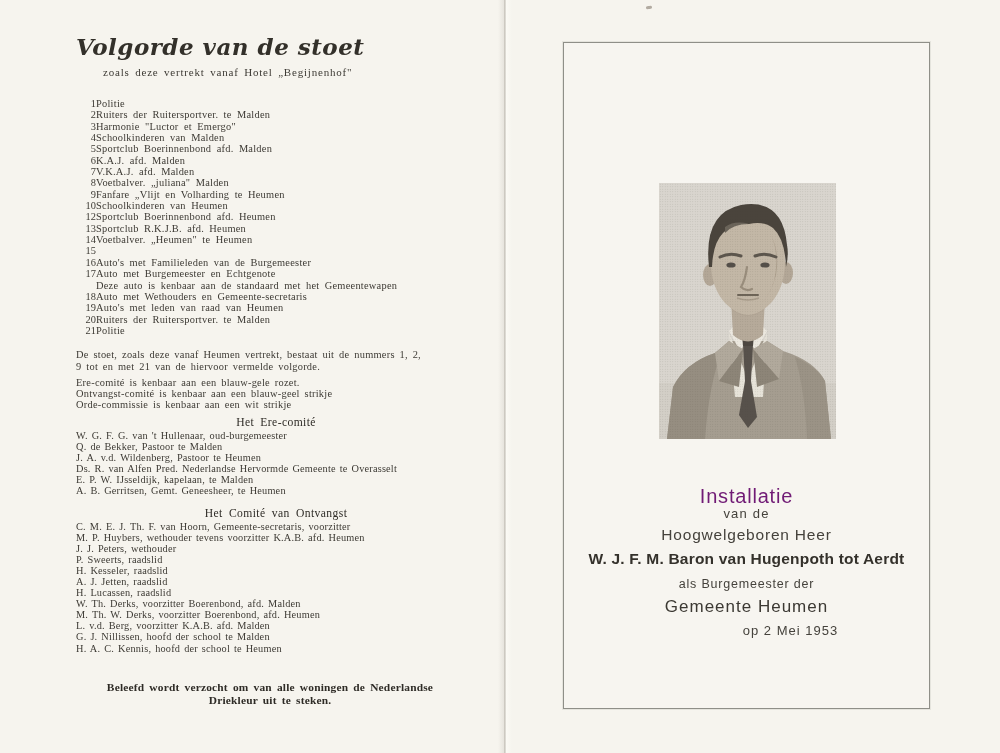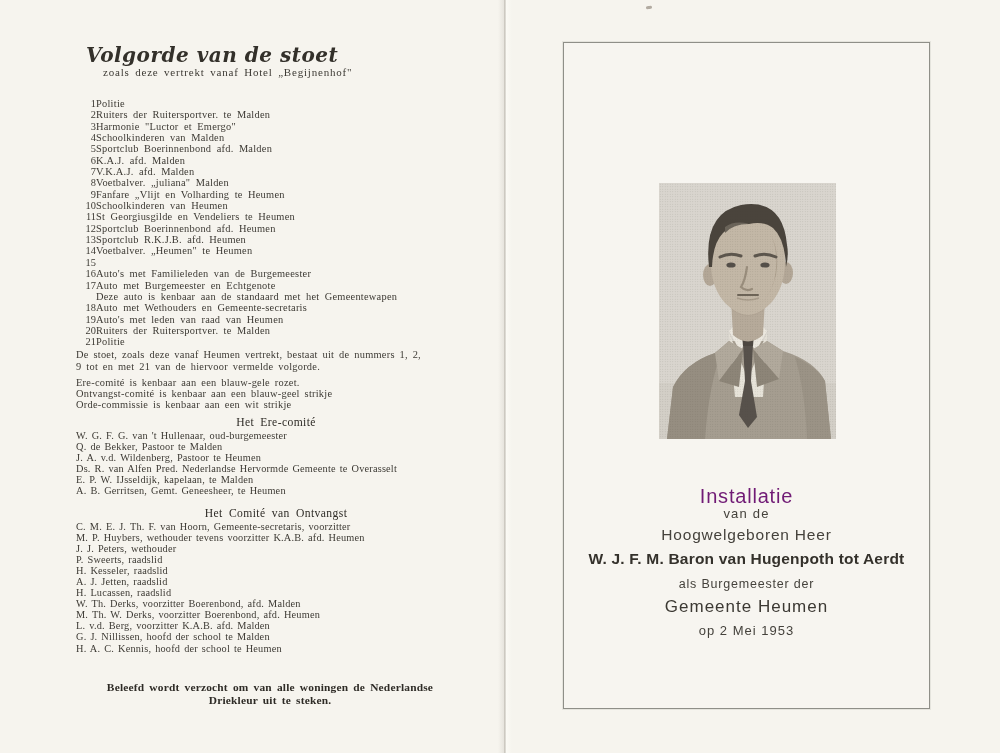--- a/index.html
+++ b/index.html
@@ -21,23 +21,23 @@
     background:linear-gradient(to right, rgba(130,124,112,0) 0%, rgba(130,124,112,0.12) 40%, rgba(120,114,102,0.45) 50%, rgba(255,255,250,0.55) 57%, rgba(130,124,112,0) 100%);
     pointer-events:none;
   }
   .speck{
     position:absolute; left:646px; top:6px; width:6px; height:3px;
     background:#7a6f63; opacity:.55; border-radius:40%; transform:rotate(-8deg);
   }
   
   .left-page{position:absolute; left:0; top:0; width:505px; height:753px;}
   .script-title{
-    position:absolute; left:76px; top:33px; margin:10px;
+    position:absolute; left:76px; top:33px; margin:0;
     font-family:"DejaVu Serif", serif; font-style:italic; font-weight:700;
-    font-size:20px; letter-spacing:.5px; color:#33302a;
+    font-size:23px; letter-spacing:.5px; color:#33302a;
   }
   .subtitle{
     position:absolute; left:103px; top:66px;
     font-size:11px; letter-spacing:.8px; word-spacing:2px; color:var(--ink);
   }
   .procession{position:absolute; left:76px; top:98px; width:420px; font-size:10.4px; line-height:11.35px;}
   .procession .row{display:flex;}
   .procession .num{width:20px; text-align:right; flex:0 0 20px;}
   .procession .txt{margin-left:0; letter-spacing:.25px; word-spacing:2.5px; white-space:nowrap;font-family:Liberation Serif, serif;}
   .intro{position:absolute; left:76px; top:349px; width:420px; font-size:10.4px; line-height:11.5px; letter-spacing:.25px; word-spacing:2px;}
@@ -79,21 +79,21 @@
   .card-line{
     position:absolute; left:0; width:100%; text-align:center;
     font-family:"Liberation Sans", sans-serif; color:#45423c;
   }
   .l-title{top:430px; font-size:20px; letter-spacing:.8px; color:#701a75;margin-top:12px;}
   .l-ofthe{top:463px; font-size:13px; letter-spacing:1.2px;}
   .l-honorific{top:483px; font-size:15.5px; letter-spacing:.8px;}
   .l-name{top:507px; font-size:15.5px; font-weight:700; letter-spacing:.2px; color:#34312b;}
   .l-role{top:534px; font-size:12.5px; letter-spacing:.8px;}
   .l-muni{top:554px; font-size:17px; letter-spacing:1px; color:#3c3933;}
-  .l-date{top:580px; font-size:13px; letter-spacing:1px;}
+  .l-date{top:580px; font-size:13px; letter-spacing:1px;padding-left:44px;}
 </style>
 </head>
 <body>
 
 <div class="canvas">
 
   <div class="speck"></div>
 
   <section class="left-page">
 
@@ -145,24 +145,20 @@
         <div class="row">
           <span class="num">9</span>
           <span class="txt">Fanfare „Vlijt en Volharding te Heumen</span>
         </div>
 
         <div class="row">
           <span class="num">10</span>
           <span class="txt">Schoolkinderen van Heumen</span>
         </div>
 
-        <div class="row">
-          <span class="num">11</span>
-          <span class="txt">St Georgiusgilde en Vendeliers te Heumen</span>
-        </div>
 
         <div class="row">
           <span class="num">12</span>
           <span class="txt">Sportclub Boerinnenbond afd. Heumen</span>
         </div>
 
         <div class="row">
           <span class="num">13</span>
           <span class="txt">Sportclub R.K.J.B. afd. Heumen</span>
         </div>

